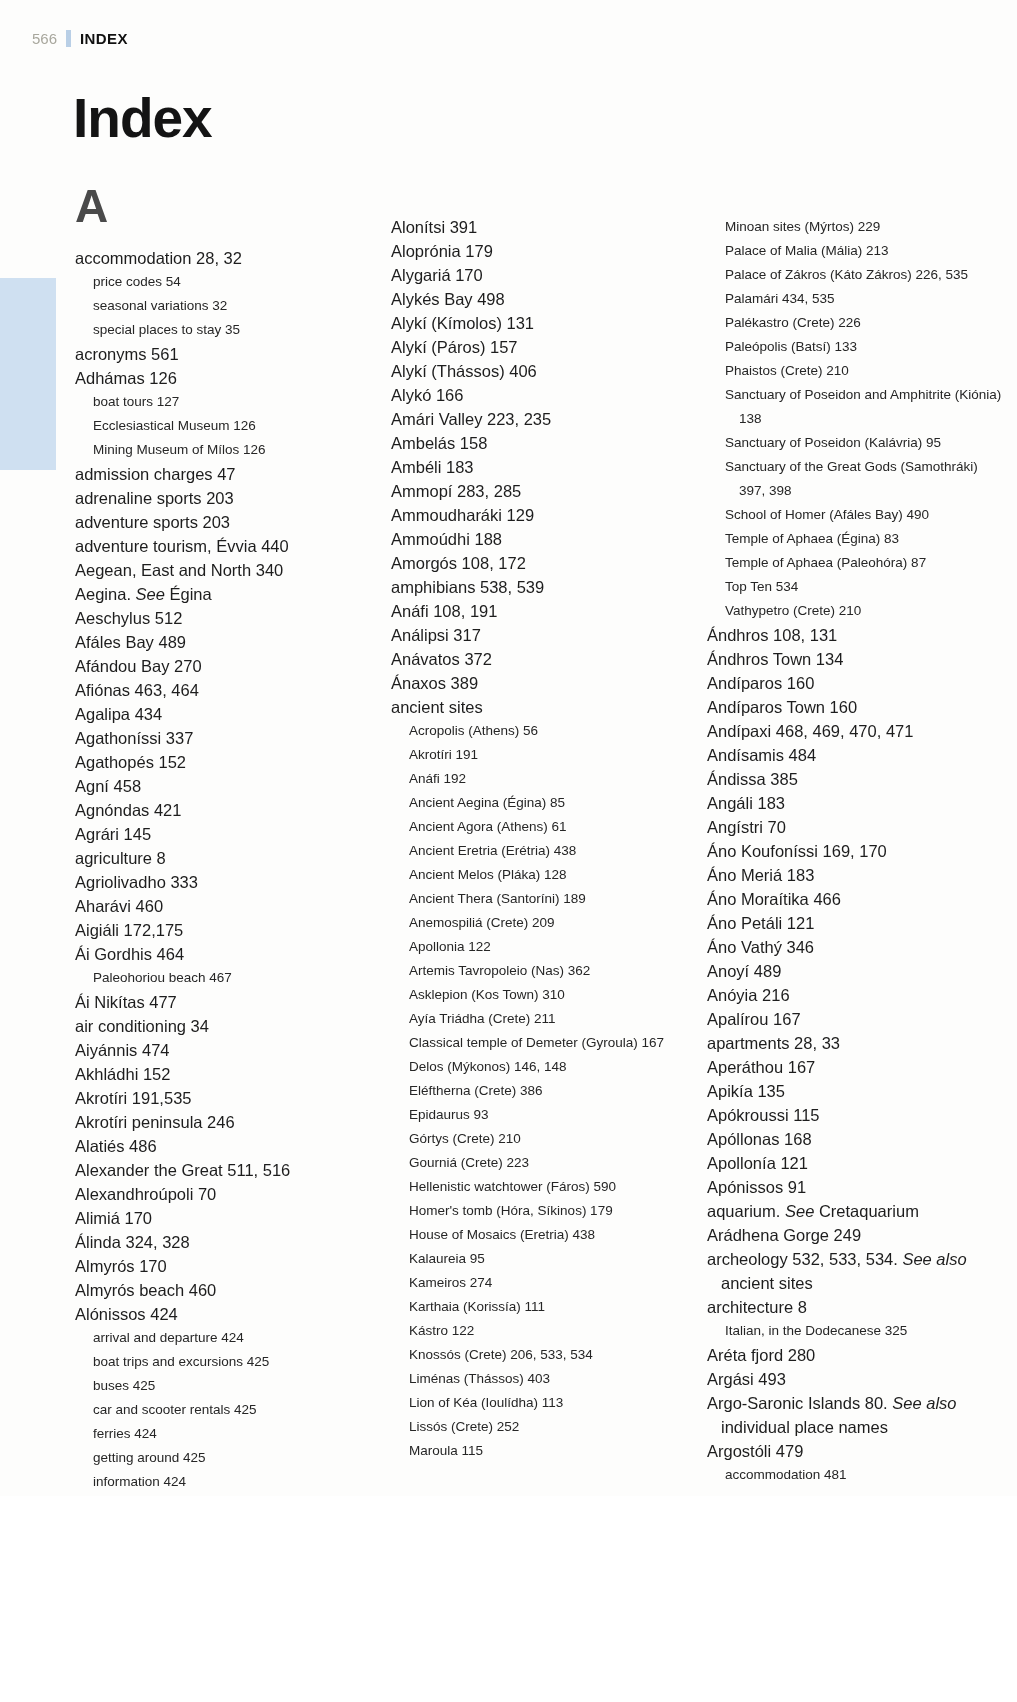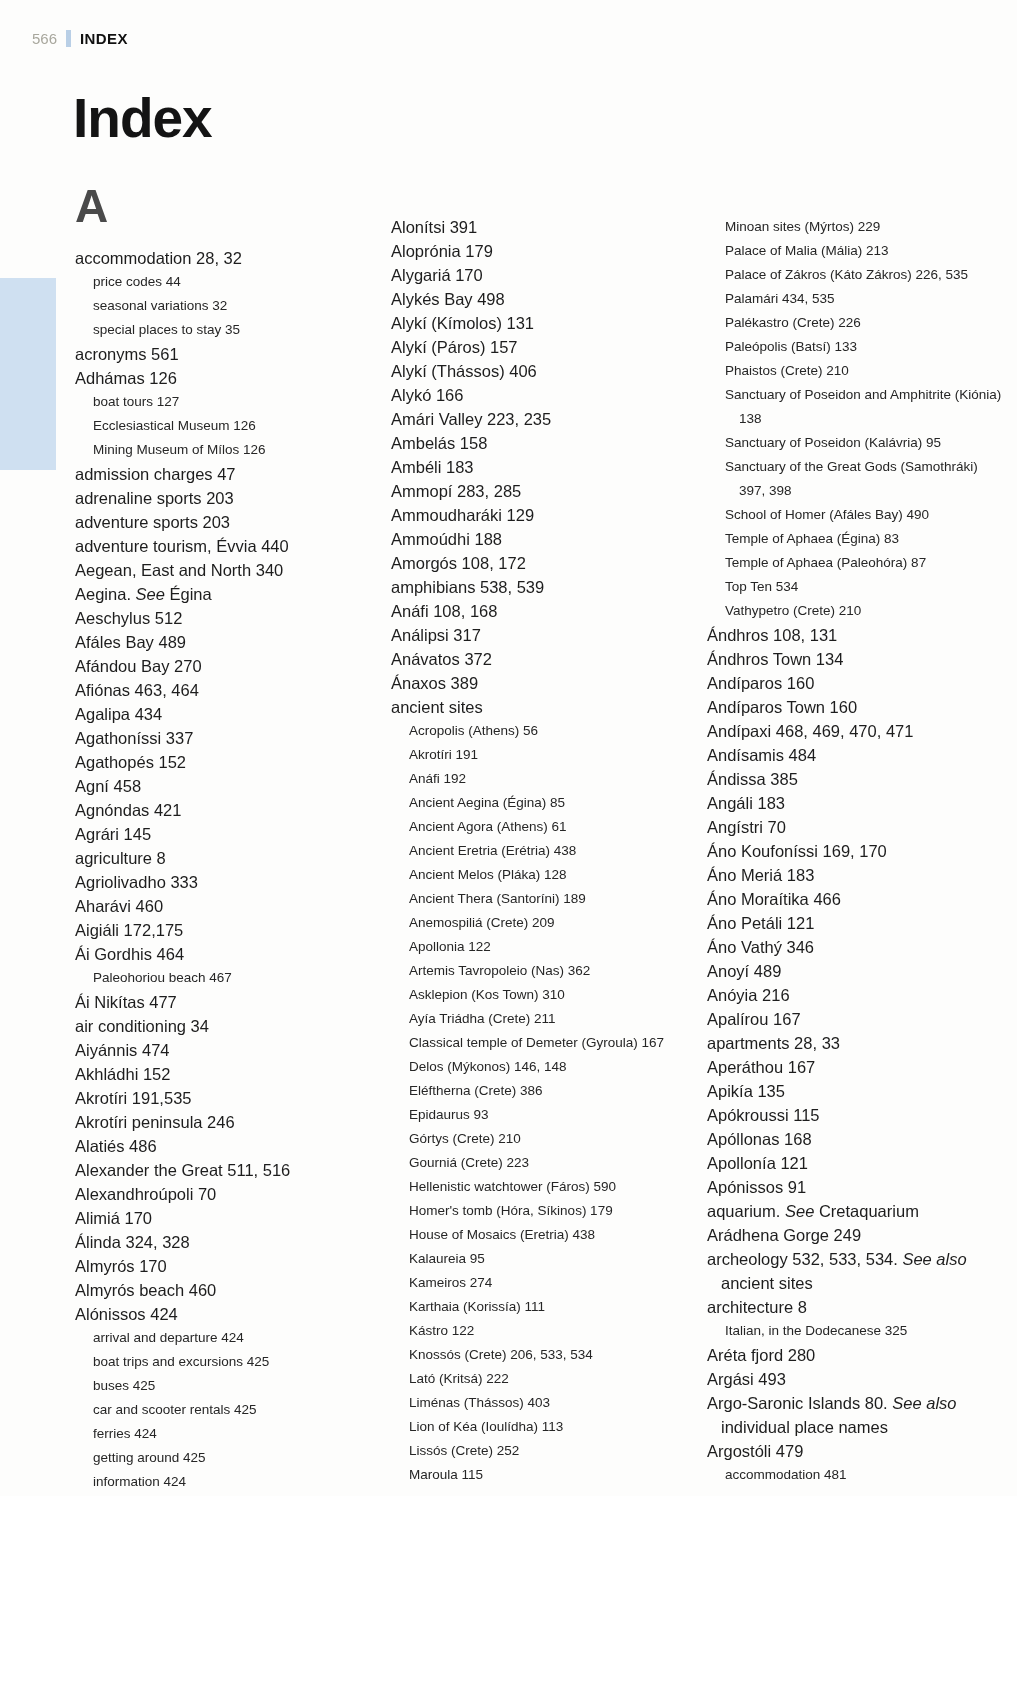--- a/index.html
+++ b/index.html
@@ -113,21 +113,21 @@
     <span class="header-label">INDEX</span>
   </div>
 
   <h1 class="page-title">Index</h1>
 
   <div class="columns">
     <div class="col">
       <div class="section-letter">A</div>
       <div>
           <div class="entry"><span>accommodation 28, 32</span></div>
-          <div class="entry sub"><span>price codes 44</span></div>
+          <div class="entry sub"><span>price codes 54</span></div>
           <div class="entry sub"><span>seasonal variations 32</span></div>
           <div class="entry sub"><span>special places to stay 35</span></div>
           <div class="entry"><span>acronyms 561</span></div>
           <div class="entry"><span>Adhámas 126</span></div>
           <div class="entry sub"><span>boat tours 127</span></div>
           <div class="entry sub"><span>Ecclesiastical Museum 126</span></div>
           <div class="entry sub"><span>Mining Museum of Mílos 126</span></div>
           <div class="entry"><span>admission charges 47</span></div>
           <div class="entry"><span>adrenaline sports 203</span></div>
           <div class="entry"><span>adventure sports 203</span></div>
@@ -186,21 +186,21 @@
           <div class="entry"><span>Alykí (Thássos) 406</span></div>
           <div class="entry"><span>Alykó 166</span></div>
           <div class="entry"><span>Amári Valley 223, 235</span></div>
           <div class="entry"><span>Ambelás 158</span></div>
           <div class="entry"><span>Ambéli 183</span></div>
           <div class="entry"><span>Ammopí 283, 285</span></div>
           <div class="entry"><span>Ammoudharáki 129</span></div>
           <div class="entry"><span>Ammoúdhi 188</span></div>
           <div class="entry"><span>Amorgós 108, 172</span></div>
           <div class="entry"><span>amphibians 538, 539</span></div>
-          <div class="entry"><span>Anáfi 108, 168</span></div>
+          <div class="entry"><span>Anáfi 108, 191</span></div>
           <div class="entry"><span>Análipsi 317</span></div>
           <div class="entry"><span>Anávatos 372</span></div>
           <div class="entry"><span>Ánaxos 389</span></div>
           <div class="entry"><span>ancient sites</span></div>
           <div class="entry sub"><span>Acropolis (Athens) 56</span></div>
           <div class="entry sub"><span>Akrotíri 191</span></div>
           <div class="entry sub"><span>Anáfi 192</span></div>
           <div class="entry sub"><span>Ancient Aegina (Égina) 85</span></div>
           <div class="entry sub"><span>Ancient Agora (Athens) 61</span></div>
           <div class="entry sub"><span>Ancient Eretria (Erétria) 438</span></div>
@@ -218,21 +218,20 @@
           <div class="entry sub"><span>Górtys (Crete) 210</span></div>
           <div class="entry sub"><span>Gourniá (Crete) 223</span></div>
           <div class="entry sub"><span>Hellenistic watchtower (Fáros) 590</span></div>
           <div class="entry sub"><span>Homer's tomb (Hóra, Síkinos) 179</span></div>
           <div class="entry sub"><span>House of Mosaics (Eretria) 438</span></div>
           <div class="entry sub"><span>Kalaureia 95</span></div>
           <div class="entry sub"><span>Kameiros 274</span></div>
           <div class="entry sub"><span>Karthaia (Korissía) 111</span></div>
           <div class="entry sub"><span>Kástro 122</span></div>
           <div class="entry sub"><span>Knossós (Crete) 206, 533, 534</span></div>
-          <div class="entry sub"><span>Lató (Kritsá) 222</span></div>
           <div class="entry sub"><span>Liménas (Thássos) 403</span></div>
           <div class="entry sub"><span>Lion of Kéa (Ioulídha) 113</span></div>
           <div class="entry sub"><span>Lissós (Crete) 252</span></div>
           <div class="entry sub"><span>Maroula 115</span></div>
         </div>
     </div>
     <div class="col offset">
       <div>
           <div class="entry sub"><span>Minoan sites (Mýrtos) 229</span></div>
           <div class="entry sub"><span>Palace of Malia (Mália) 213</span></div>

